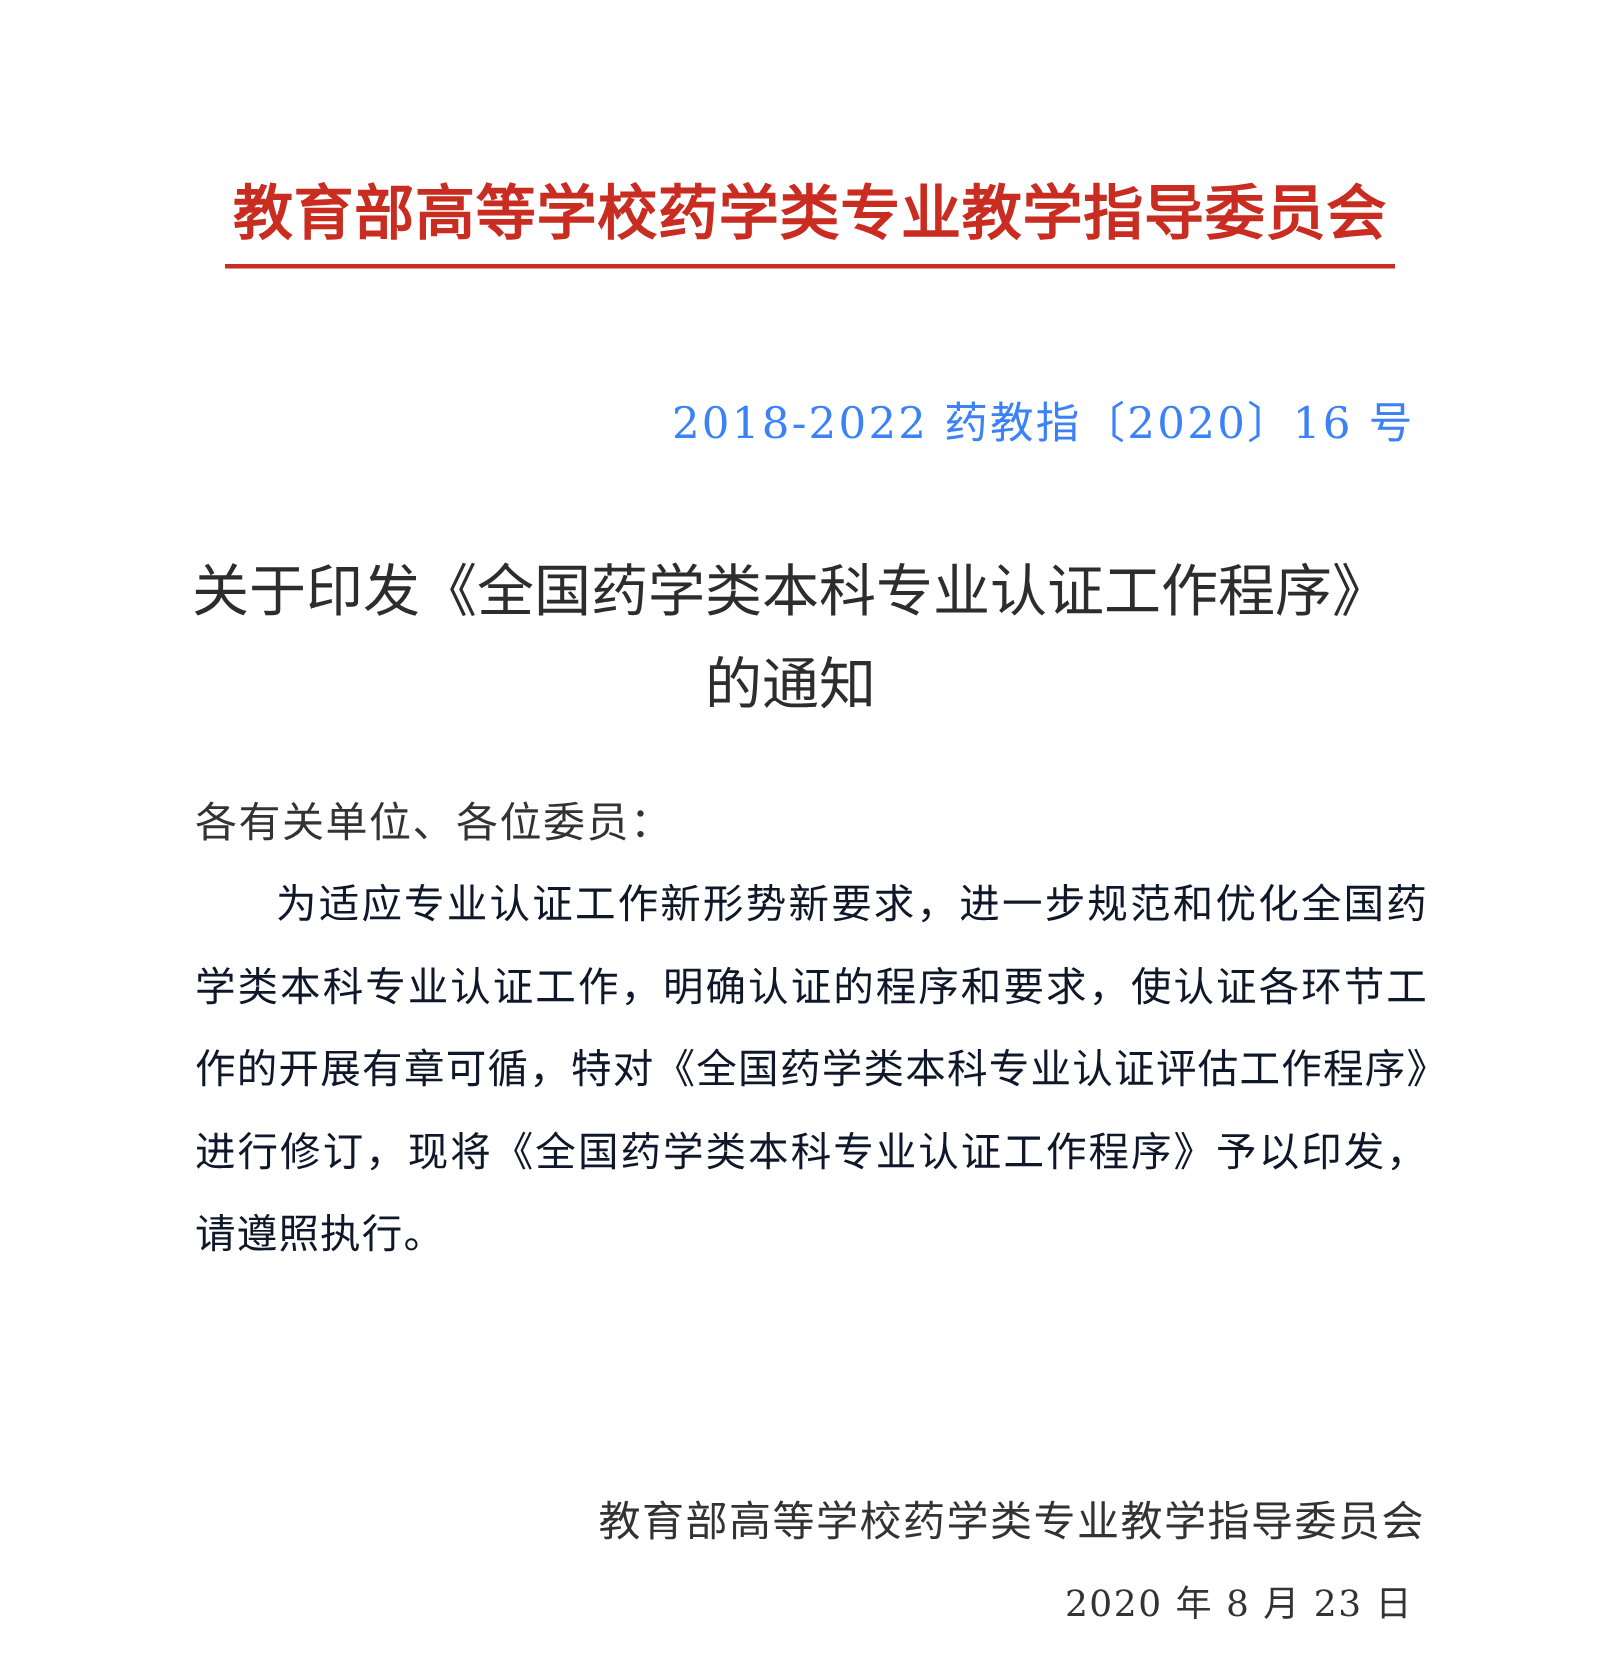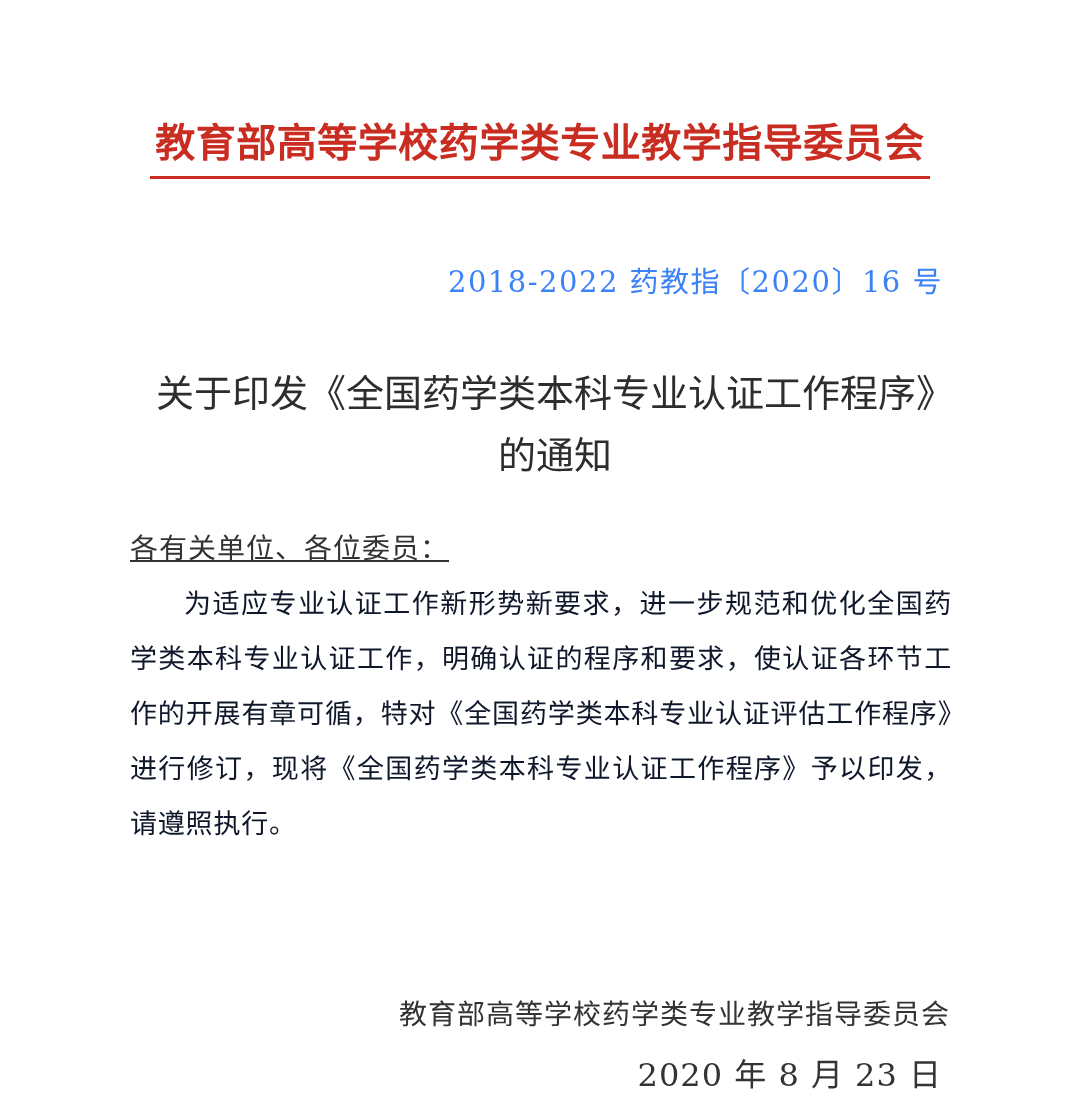--- a/index.html
+++ b/index.html
@@ -41,40 +41,39 @@
     top: 258px;
     right: 137px;
     font-size: 29px;
     letter-spacing: 1.5px;
     color: #3b82f6;
     white-space: nowrap;
   }
   .doc-title {
     position: absolute;
     top: 363px;
-    left: 144px;
+    left: 116px;
     width: 822px;
     margin: 0;
     text-align: center;
     font-size: 38px;
     font-weight: 500;
     line-height: 62px;
     letter-spacing: 0px;
     color: #2d2d2d;
   }
   .salutation {
     position: absolute;
     top: 526px;
     left: 130px;
     margin: 0;
     font-size: 28px;
     letter-spacing: 1px;
     color: #333333;
     white-space: nowrap;
-    text-decoration: underline;
   }
   .body-paragraph {
     position: absolute;
     top: 576px;
     left: 130px;
     width: 822px;
     margin: 0;
     font-size: 27px;
     line-height: 55px;
     letter-spacing: 0.8px;
@@ -89,21 +88,21 @@
     right: 130px;
     font-size: 28px;
     letter-spacing: 1px;
     color: #333333;
     white-space: nowrap;
   }
   .issue-date {
     position: absolute;
     top: 1049px;
     right: 138px;
-    font-size: 32px;
+    font-size: 24px;
     letter-spacing: 1px;
     color: #333333;
     white-space: nowrap;
   }
 </style>
 </head>
 <body>
 
 <div class="page">
 

